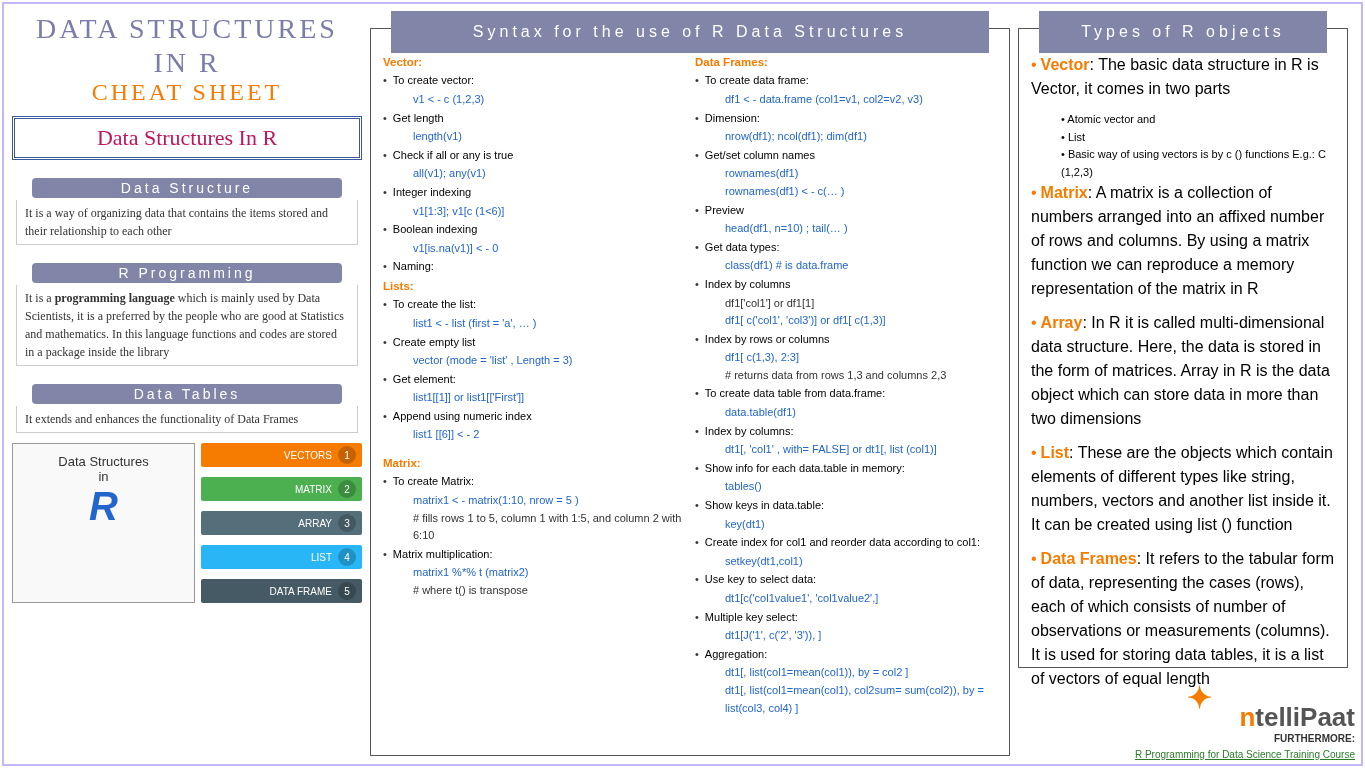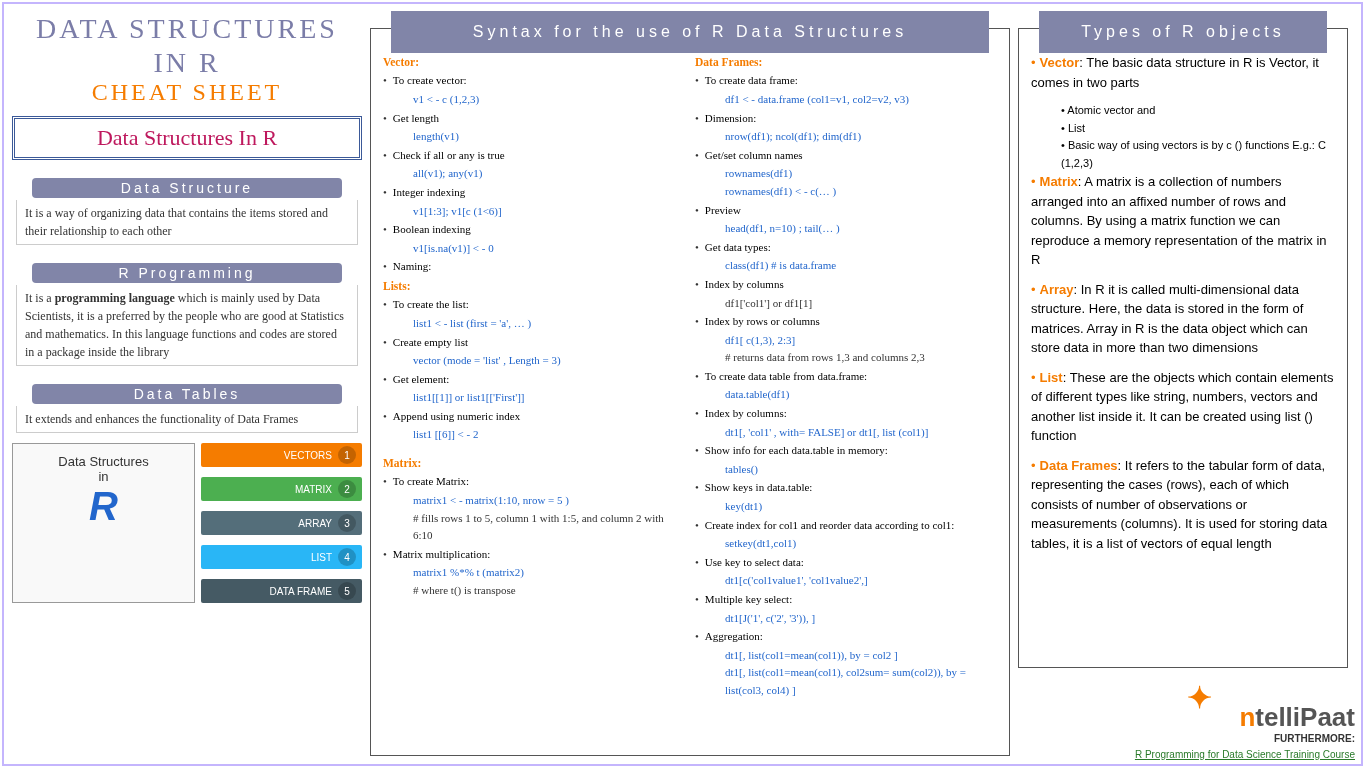--- a/index.html
+++ b/index.html
@@ -17,27 +17,27 @@
   .r-logo { font-size: 40px; font-weight: bold; color: #2266cc; font-style: italic; }
   .ds-list { flex: 1; display: flex; flex-direction: column; gap: 10px; }
   .ds-item { display: flex; align-items: center; justify-content: flex-end; font-size: 10px; color: #fff; padding: 3px 6px; border-radius: 2px; }
   .ds-num { background: rgba(0,0,0,0.2); border-radius: 50%; width: 18px; height: 18px; display: inline-flex; align-items: center; justify-content: center; margin-left: 6px; }
   .mid-col { width: 640px; }
   .right-col { width: 330px; }
   .panel { border: 1px solid #555; height: 100%; position: relative; }
   .panel-header { background: #8185a8; color: #fff; padding: 12px; font-size: 16px; letter-spacing: 4px; text-align: center; position: absolute; top: -18px; left: 20px; right: 20px; }
   .panel-content { padding: 24px 12px 8px 12px; font-size: 11px; line-height: 1.6; }
   .two-col { display: flex; gap: 10px; }
-  .col { flex: 1; font-family: Liberation Serif, serif; }
+  .col { flex: 1; }
   .heading-orange { color: #f57c00; font-weight: bold; font-size: 11.5px; }
   .bullet-item { display: flex; gap: 6px; margin: 1px 0; }
   .bullet { color: #333; }
   .code { color: #2266cc; font-size: 11px; margin-left: 30px; }
   .comment { color: #333; font-size: 11px; margin-left: 30px; }
-  .type-item { margin-bottom: 10px; font-size: 13px; line-height: 1.5; }
+  .type-item { margin-bottom: 10px; font-size: 16px; line-height: 1.5; }
   .type-bullet { color: #f57c00; margin-right: 4px; }
   .type-name { color: #f57c00; font-weight: bold; }
   .sub-bullet { margin-left: 30px; font-size: 11px; }
   .logo-area { position: absolute; bottom: 6px; right: 10px; text-align: right; }
   .intellipaat { font-size: 26px; font-weight: bold; }
   .intellipaat .n { color: #f57c00; }
   .intellipaat .rest { color: #555; }
   .furthermore { font-size: 10px; font-weight: bold; color: #333; }
   .course-link { font-size: 10px; color: #2a7a2a; text-decoration: underline; }
   .star { color: #f57c00; font-size: 30px; position: absolute; top: -22px; left: 52px; }
@@ -199,20 +199,21 @@
             <div class="bullet-item">
               <span class="bullet">•</span>
               <span>Get data types:</span>
             </div>
             <div class="code">class(df1) # is data.frame</div>
             <div class="bullet-item">
               <span class="bullet">•</span>
               <span>Index by columns</span>
             </div>
             <div class="comment">df1['col1'] or df1[1]</div>
+            <div class="code">df1[ c('col1', 'col3')] or df1[ c(1,3)]</div>
             <div class="bullet-item">
               <span class="bullet">•</span>
               <span>Index by rows or columns</span>
             </div>
             <div class="code">df1[ c(1,3), 2:3]</div>
             <div class="comment"># returns data from rows 1,3 and columns 2,3</div>
             <div class="bullet-item">
               <span class="bullet">•</span>
               <span>To create data table from data.frame:</span>
             </div>

